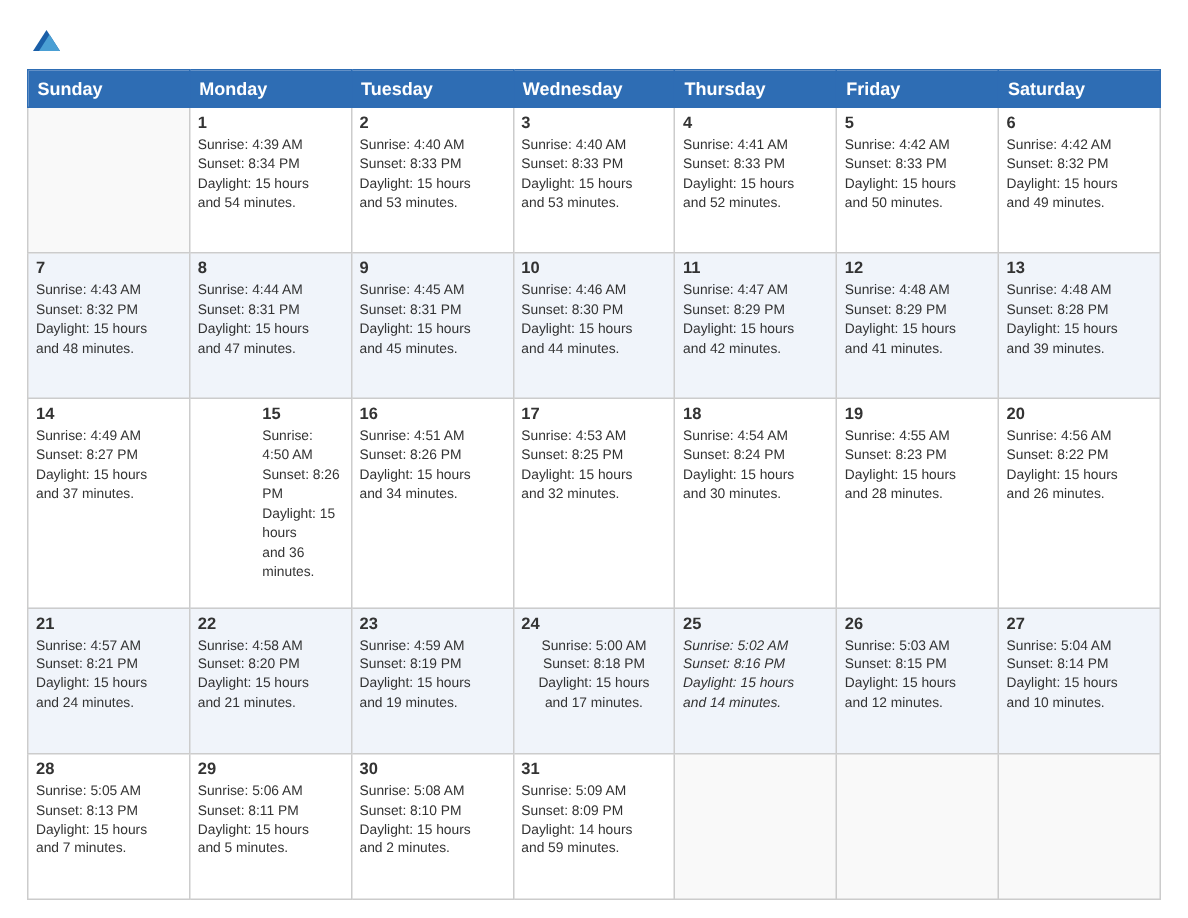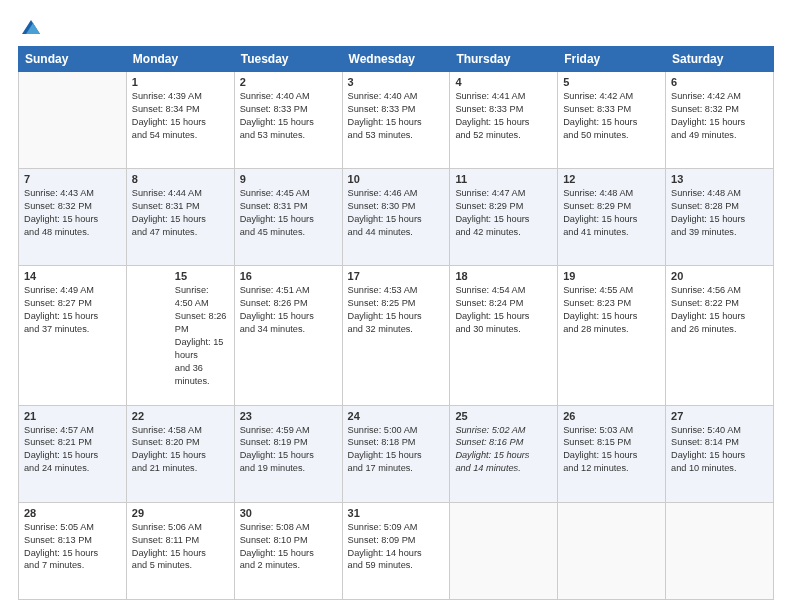--- a/index.html
+++ b/index.html
@@ -300,42 +300,42 @@
           </td>
           <td style="background-color: rgb(240, 244, 250);">
             <span class="day-num">23</span>
             <div class="cell-text" style="white-space: pre-line;">Sunrise: 4:59 AM
 Sunset: 8:19 PM
 Daylight: 15 hours
 and 19 minutes.</div>
           </td>
           <td style="background-color: rgb(240, 244, 250);">
             <span class="day-num">24</span>
-            <div class="cell-text" style="white-space: pre-line;">Sunrise: 5:00 AM
+            <div class="cell-text" style="white-space: pre-line; text-align: center;">Sunrise: 5:00 AM
 Sunset: 8:18 PM
 Daylight: 15 hours
 and 17 minutes.</div>
           </td>
           <td style="background-color: rgb(240, 244, 250);">
             <span class="day-num">25</span>
             <div class="cell-text" style="white-space: pre-line; font-style: italic;">Sunrise: 5:02 AM
 Sunset: 8:16 PM
 Daylight: 15 hours
 and 14 minutes.</div>
           </td>
           <td style="background-color: rgb(240, 244, 250);">
             <span class="day-num">26</span>
             <div class="cell-text" style="white-space: pre-line;">Sunrise: 5:03 AM
 Sunset: 8:15 PM
 Daylight: 15 hours
 and 12 minutes.</div>
           </td>
           <td style="background-color: rgb(240, 244, 250);">
             <span class="day-num">27</span>
-            <div class="cell-text" style="white-space: pre-line;">Sunrise: 5:40 AM
+            <div class="cell-text" style="white-space: pre-line;">Sunrise: 5:04 AM
 Sunset: 8:14 PM
 Daylight: 15 hours
 and 10 minutes.</div>
           </td>
         </tr>
         <tr>
           <td style="background-color: rgb(255, 255, 255);">
             <span class="day-num">28</span>
             <div class="cell-text" style="white-space: pre-line;">Sunrise: 5:05 AM
 Sunset: 8:13 PM

